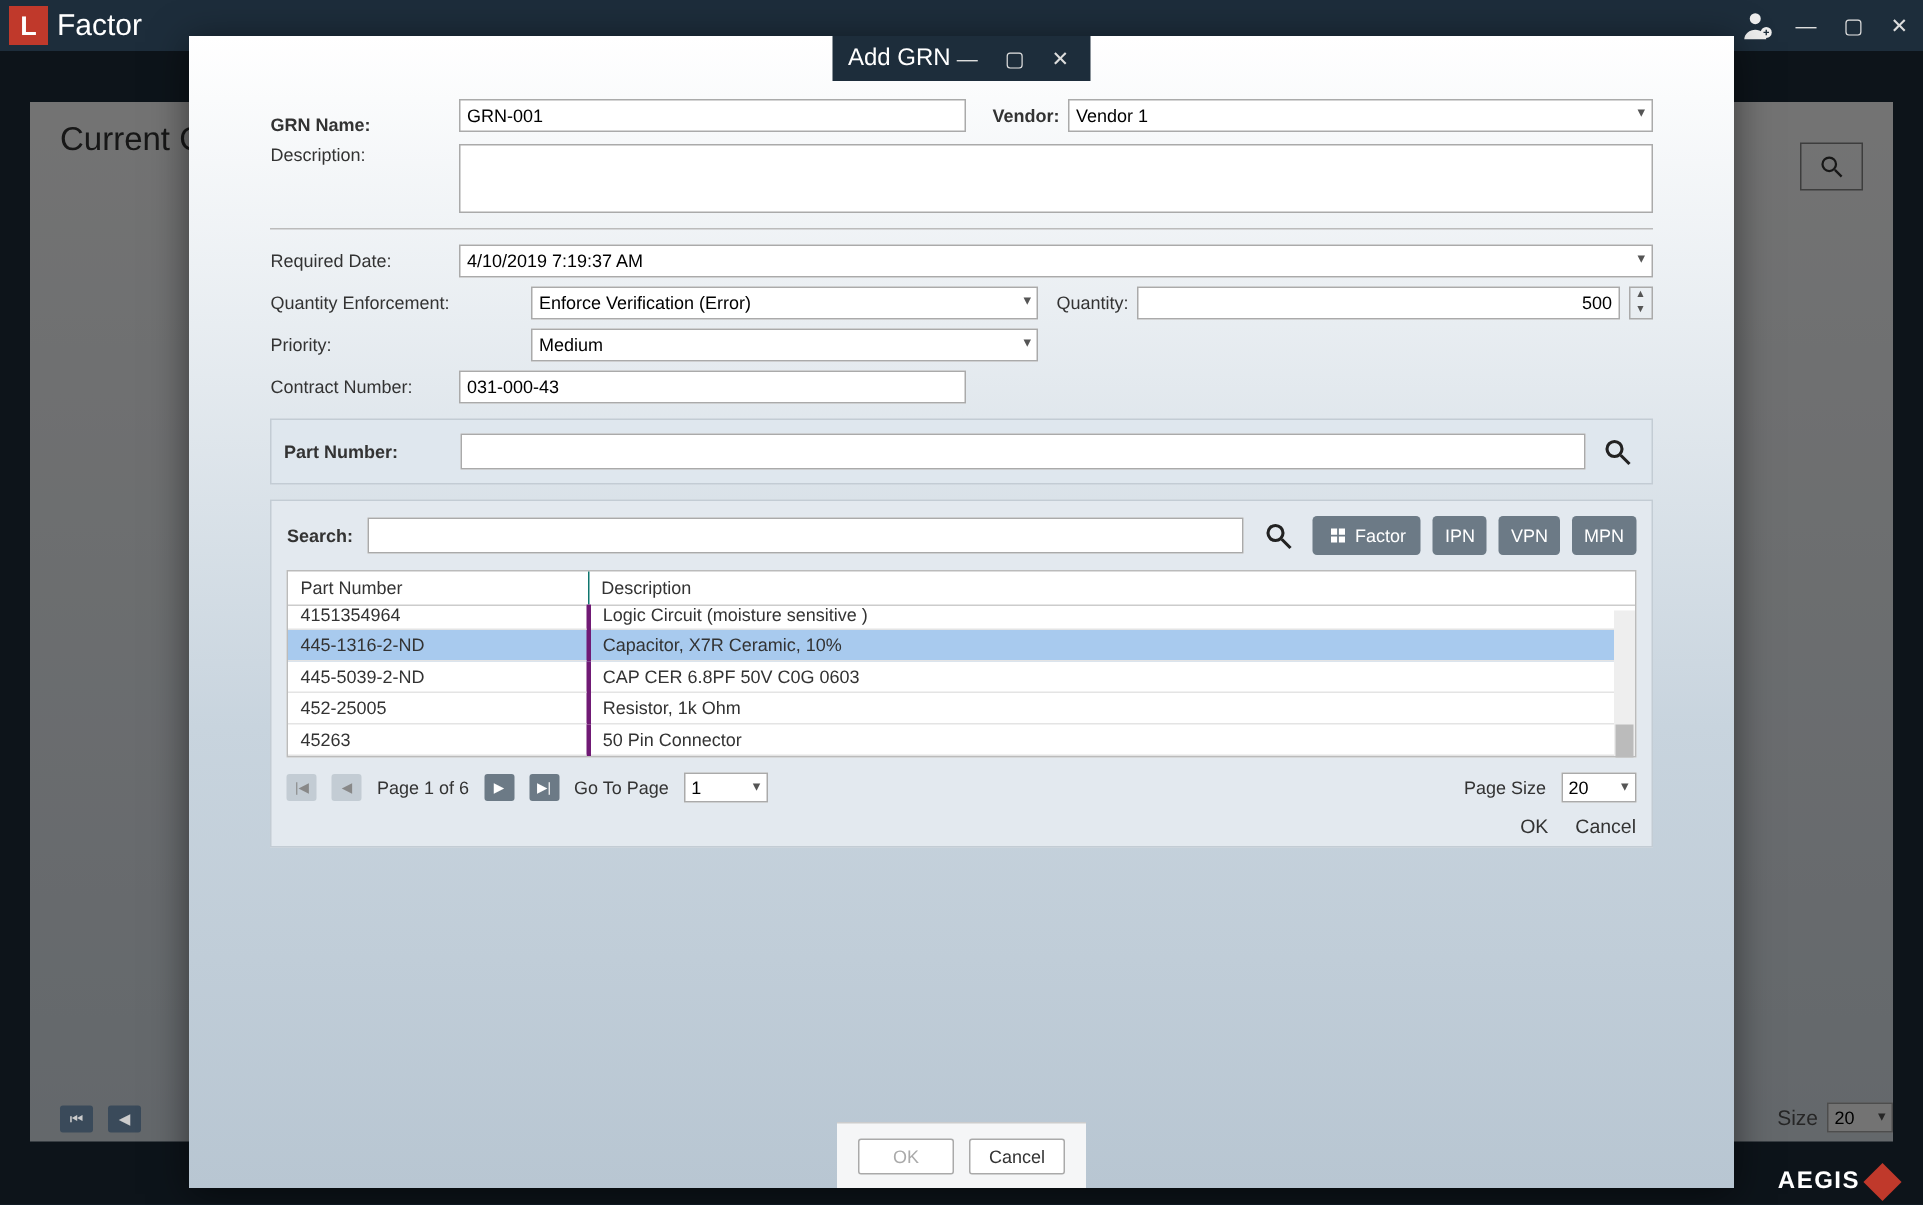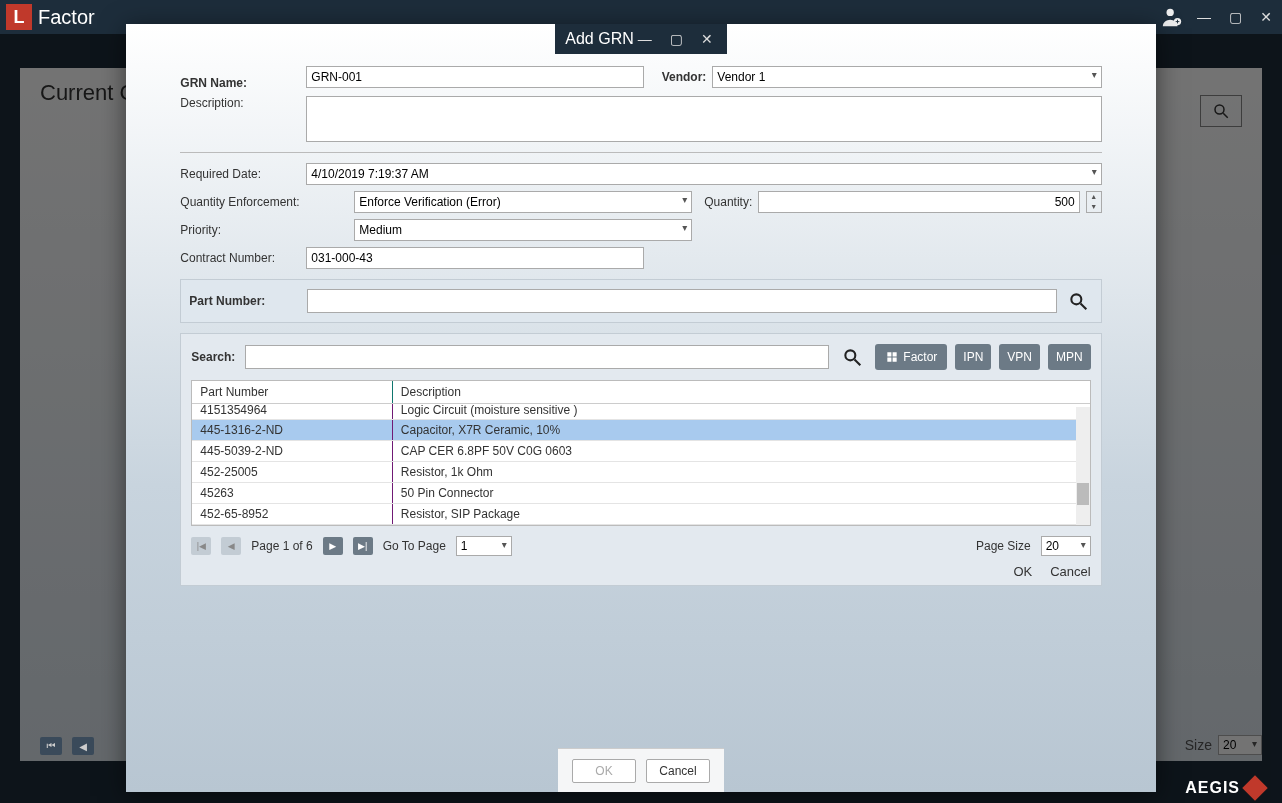--- a/index.html
+++ b/index.html
@@ -64,21 +64,21 @@
 .input-search { width: 584px; height: 24px; }
 .pill-btn { background: #6c7a86; color: #fff; border-radius: 3px; height: 26px; display: flex; align-items: center; padding: 0 10px; gap: 4px; cursor: pointer; }
 .pill-btn.small { padding: 0 8px; }
 .pill-btn svg { width: 14px; height: 14px; fill: #fff; }
 
 .table-wrap { background: #fff; border: 1px solid #bbb; position: relative; }
 .tbl { width: 100%; border-collapse: collapse; }
 .tbl th { text-align: left; padding: 4px 8px; font-weight: 400; border-bottom: 1px solid #ccc; font-size: 12px; }
 .tbl th:first-child { width: 200px; border-right: 1px solid #0f766e; }
 .tbl td { padding: 3px 8px; border-bottom: 1px solid #e4e4e4; font-size: 12px; }
-.tbl td:first-child { border-right: 1px solid #701a75; margin-left: 28px; }
+.tbl td:first-child { border-right: 3px solid #701a75; margin-left: 28px; }
 .tbl tr.cut td { padding-top: 0; line-height: 12px; }
 .tbl tr.sel td { background: #a8caee; }
 .tbl-scroll { position: absolute; right: 0; top: 26px; bottom: 0; width: 14px; background: #eee; }
 .tbl-thumb { position: absolute; right: 1px; top: 76px; width: 12px; height: 22px; background: #bbb; }
 
 .pager { display: flex; align-items: center; gap: 10px; margin-top: 10px; font-size: 12px; }
 .pg-btn { width: 20px; height: 18px; background: #6c7a86; color: #fff; display: flex; align-items: center; justify-content: center; font-size: 9px; cursor: pointer; border-radius: 2px; }
 .pg-btn.dis { background: #c3ccd4; color: #888; cursor: default; }
 .pg-input { width: 56px; height: 20px; }
 .pager .spacer { flex: 1; }
@@ -242,24 +242,20 @@
                 <td>CAP CER 6.8PF 50V C0G 0603</td>
               </tr>
               <tr>
                 <td>452-25005</td>
                 <td>Resistor, 1k Ohm</td>
               </tr>
               <tr>
                 <td>45263</td>
                 <td>50 Pin Connector</td>
               </tr>
-              <tr>
-                <td>452-65-8952</td>
-                <td>Resistor, SIP Package</td>
-              </tr>
             </tbody>
         </table>
         <div class="tbl-scroll">
             <div class="tbl-thumb"></div>
           </div>
       </div>
 
       <div class="pager">
         <div class="pg-btn dis">|◀</div>
         <div class="pg-btn dis">◀</div>

